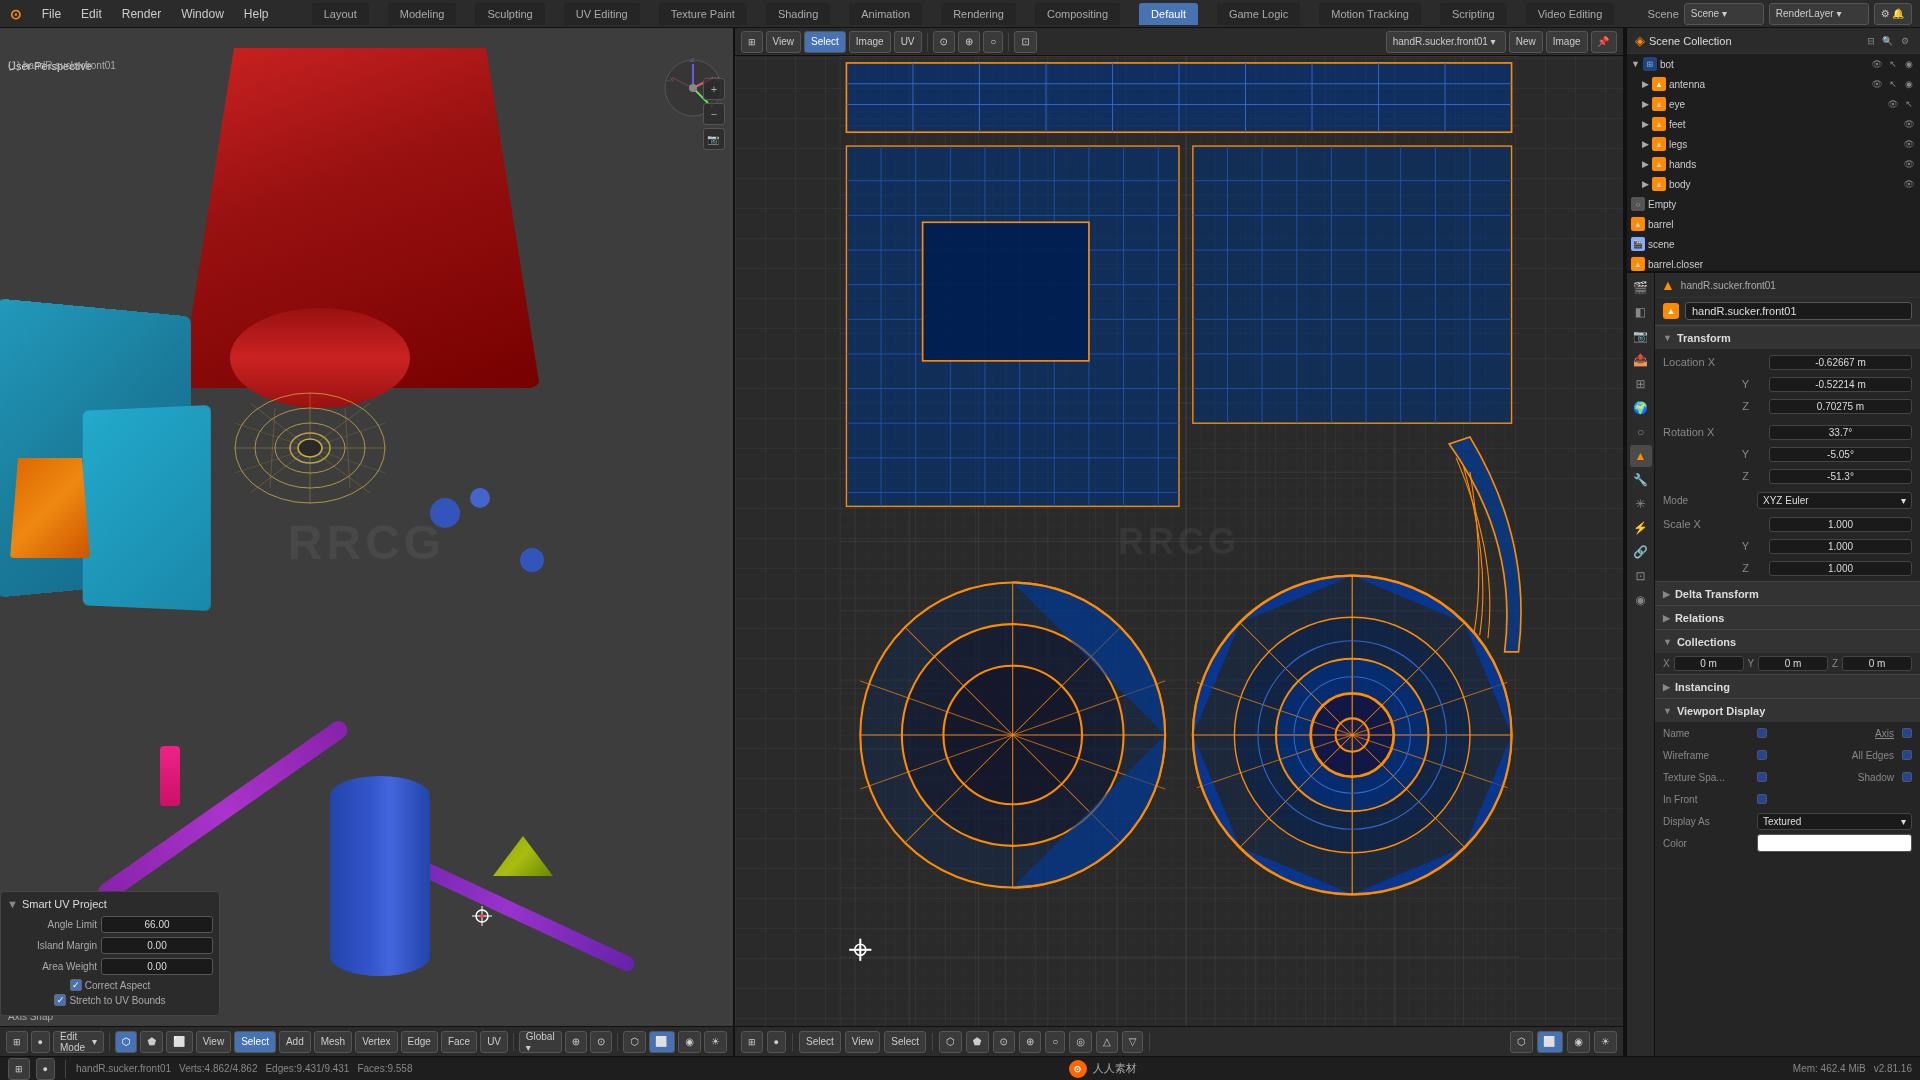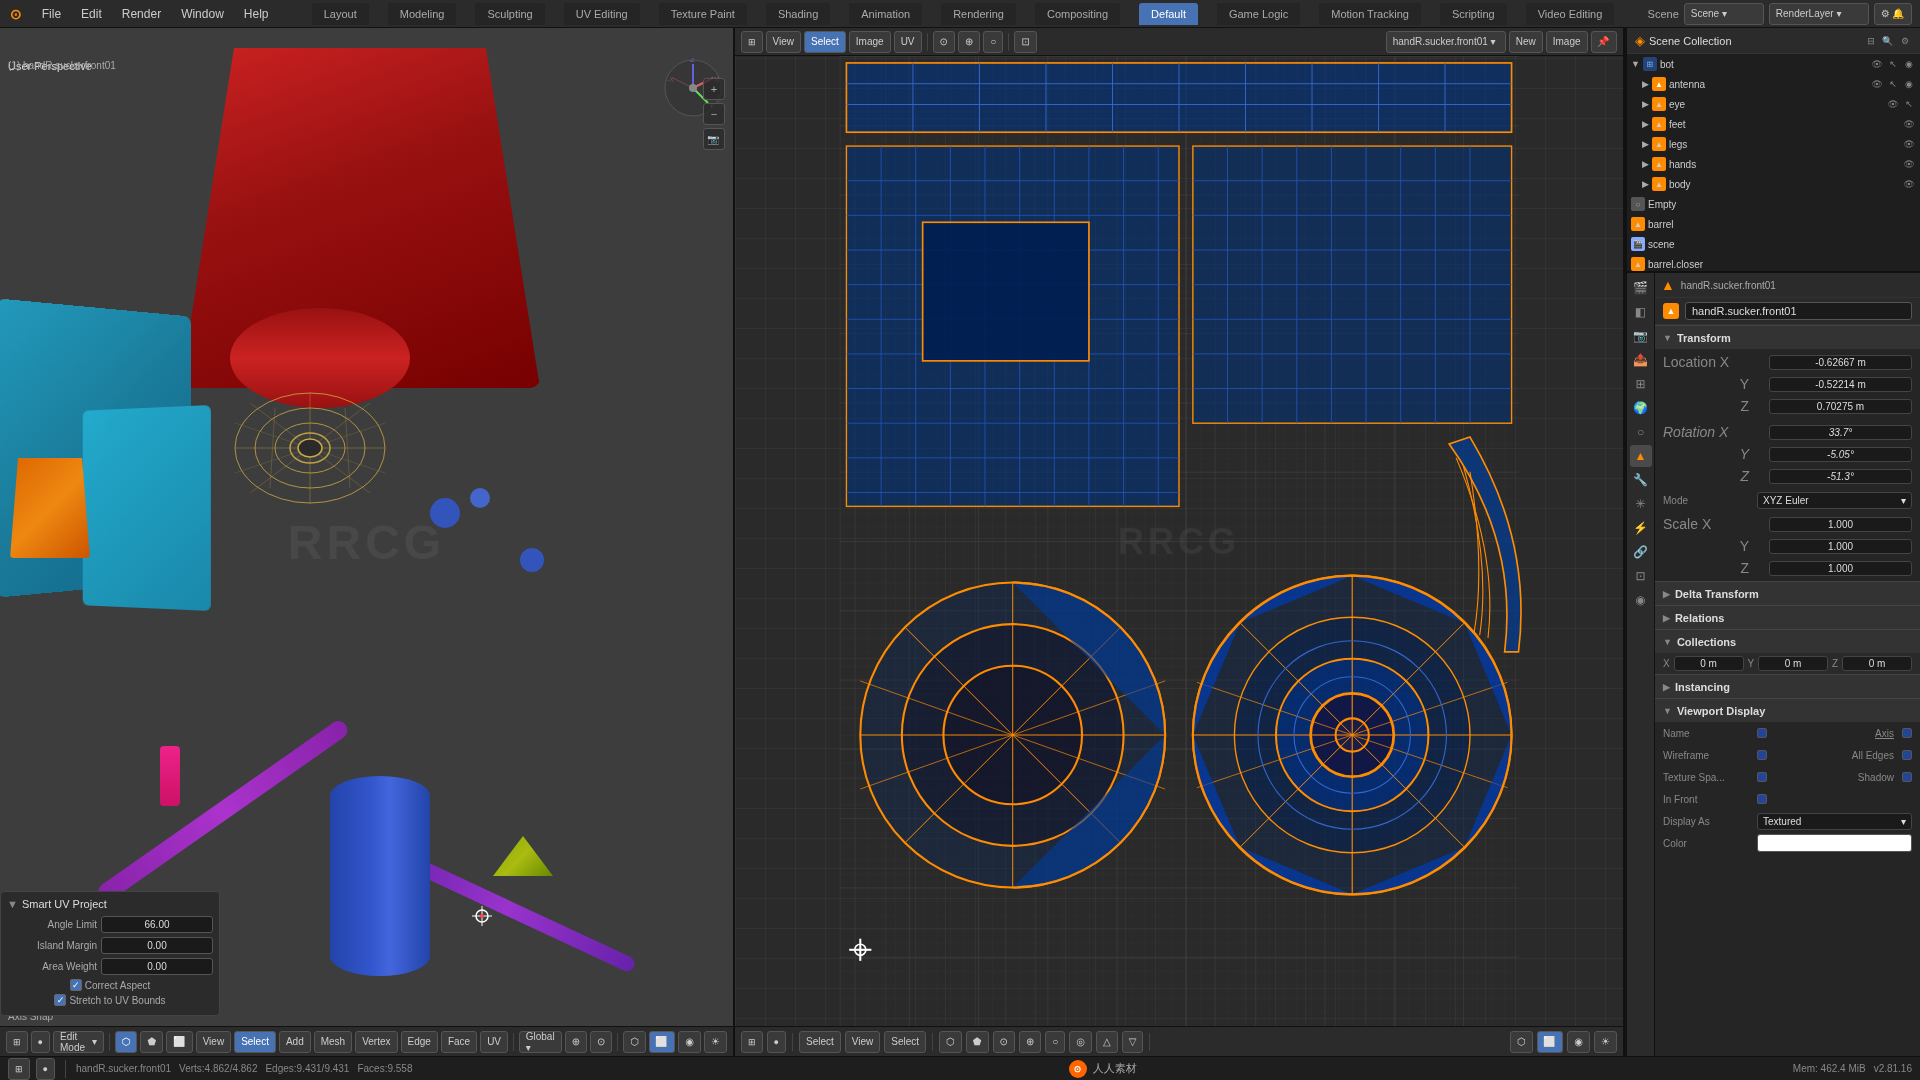--- a/index.html
+++ b/index.html
@@ -475,21 +475,21 @@
     .xyz-row {
       display: flex;
       align-items: center;
       height: 22px;
       padding: 0 8px;
       gap: 2px;
     }
     .xyz-label-col {
       width: 90px;
       color: #888;
-      font-size: 14px;
+      font-size: 11px;
     }
     .axis-label {
       font-size: 9px;
       font-weight: bold;
       width: 12px;
     }
     .axis-label.x { color: #e06060; }
     .axis-label.y { color: #60e060; }
     .axis-label.z { color: #6060e0; }
     .axis-val {
@@ -1264,21 +1264,21 @@
             <span class="axis-label y"></span>
             <span class="axis-val">-0.52214 m</span>
           </div>
           <div class="xyz-row">
             <span class="xyz-label-col" style="text-align:right; padding-right:4px;">Z</span>
             <span class="axis-label z"></span>
             <span class="axis-val">0.70275 m</span>
           </div>
         </div>
 
-        <div style="padding:2px 0;font-style:italic;">
+        <div style="padding:2px 0;">
           <div class="xyz-row">
             <span class="xyz-label-col">Rotation X</span>
             <span class="axis-label x"></span>
             <span class="axis-val">33.7°</span>
           </div>
           <div class="xyz-row">
             <span class="xyz-label-col" style="text-align:right; padding-right:4px;">Y</span>
             <span class="axis-label y"></span>
             <span class="axis-val">-5.05°</span>
           </div>

